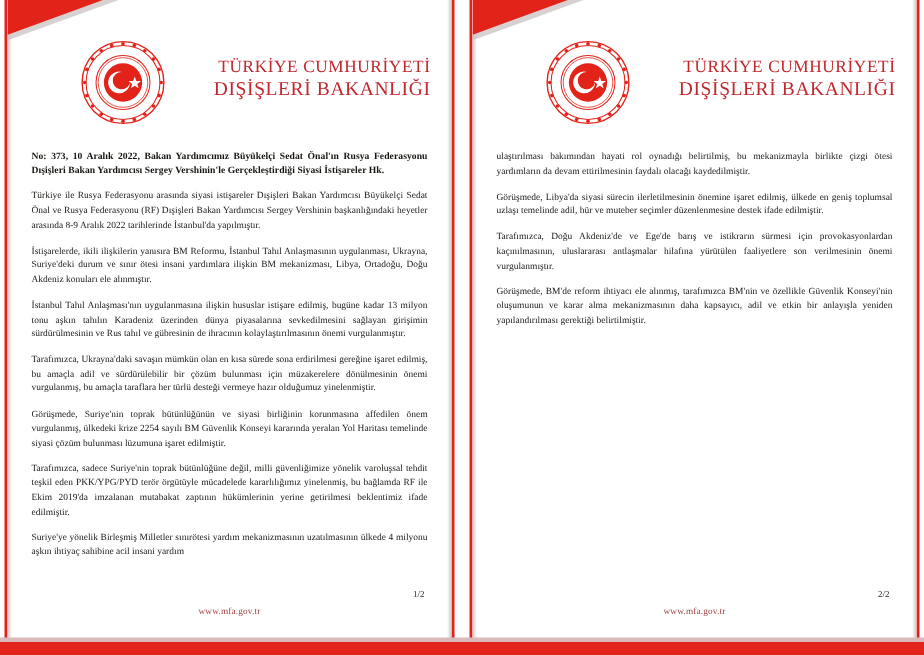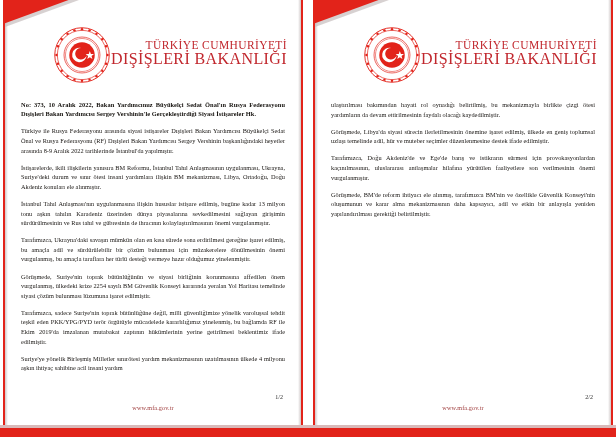--- a/index.html
+++ b/index.html
@@ -111,21 +111,21 @@
     color: #c1272d;
     font-family: "Liberation Serif", "DejaVu Serif", serif;
     letter-spacing: .4px;
   }
   .header-title .line1 {
     font-size: 11.5px;
     line-height: 14px;
     white-space: nowrap;
   }
   .header-title .line2 {
-    font-size: 16px;
+    font-size: 13px;
     line-height: 14px;
     white-space: nowrap;
   }
 
   
   .body {
     position: absolute;
     left: 0; right: 0;
     top: 100px;
     bottom: 34px;

